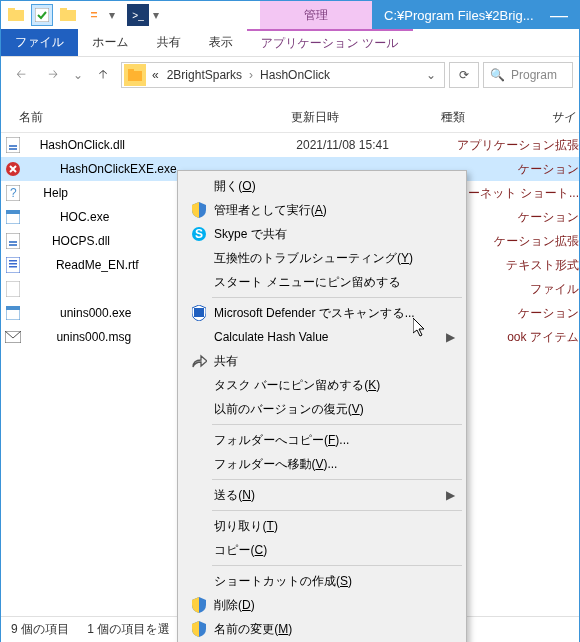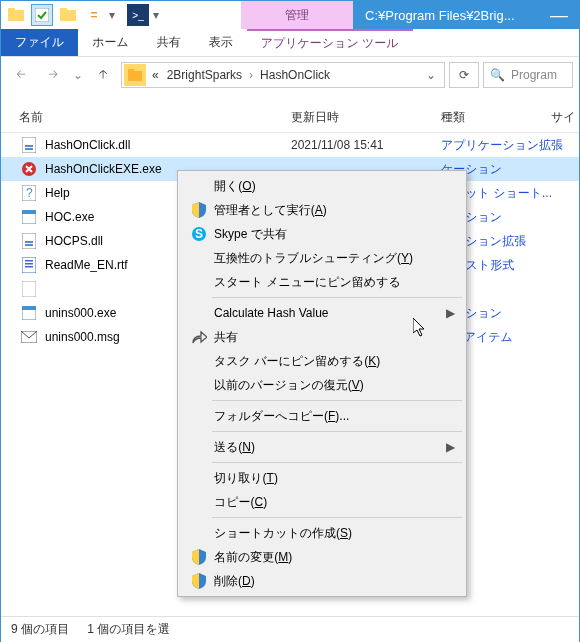--- a/index.html
+++ b/index.html
@@ -29,29 +29,29 @@
 .addr-icon { width: 22px; height: 22px; background: #ffd96a; display: flex; align-items: center; justify-content: center; margin-right: 2px; }
 .crumb { color: #333; padding: 0 4px; }
 .crumb-sep { color: #888; padding: 0 3px; }
 .refresh { width: 30px; height: 26px; border: 1px solid #ccc; display: flex; align-items: center; justify-content: center; color: #555; }
 .searchbox { width: 90px; height: 26px; border: 1px solid #ccc; display: flex; align-items: center; padding-left: 6px; color: #888; gap: 6px; }
 
 .headerrow { height: 30px; background: #fff; display: flex; align-items: center; border-bottom: 1px solid #e6e6e6; padding-left: 18px; color: #333; margin-top: 10px; }
 .col-name { width: 272px; }
 .col-date { width: 150px; }
 .col-type { width: 110px; }
-.col-size { flex: 1; }
+.col-size { flex: 1; font-style: italic; }
 
 .filelist { position: relative; background: #fff; }
-.row { height: 24px; display: flex; align-items: center; padding-left: 18px; }
+.row { height: 24px; display: flex; align-items: center; padding-left: 2px; justify-content: space-between; }
 .row.sel { background: #cce8ff; }
 .ficon { width: 20px; height: 16px; display: flex; align-items: center; justify-content: center; margin-right: 6px; }
 .fname { width: 246px; white-space: nowrap; overflow: hidden; }
 .fdate { width: 150px; color: #333; }
-.ftype { color: #1d4ed8; }
+.ftype { color: #7f1d1d; }
 
 .statusbar { height: 26px; display: flex; align-items: center; padding: 0 10px; gap: 18px; color: #333; border-top: 1px solid #e0e0e0; position: absolute; bottom: 0; left: 1px; right: 1px; background: #fff; }
 
 .ctxmenu { position: absolute; left: 177px; top: 170px; width: 290px; background: #f0f0f0; border: 1px solid #b8b8b8; box-shadow: 3px 3px 6px rgba(0,0,0,0.25); padding: 3px 2px; z-index: 10; }
 .mitem { height: 24px; display: flex; align-items: center; padding-left: 8px; position: relative; }
 .micon { width: 22px; display: flex; align-items: center; justify-content: center; }
 .mlabel { flex: 1; padding-left: 4px; }
 .marrow { width: 18px; color: #555; }
 .msep { height: 1px; background: #d0d0d0; margin: 3px 2px 3px 32px; }
 .cursor-ptr { position: absolute; left: 413px; top: 318px; z-index: 20; pointer-events: none; }
@@ -83,21 +83,21 @@
             <rect x="0" y="0" width="7" height="4" fill="#ffd96a"></rect>
           </svg>
         </span>
       <span class="qa-icon" style="color:#ff9030;font-weight:bold;">=</span>
       <span class="qa-chev" style="color:#666;">▾</span>
       <span class="qa-icon" style="background:#1a3b6e;color:#fff;font-size:10px;">&gt;_</span>
       <span class="qa-chev" style="color:#666;">▾</span>
     </div>
   </div>
 
-  <div class="titlebar" style="margin-top:-28px;">
+  <div class="titlebar" style="margin-top:-28px;margin-left:19px;">
     <div style="width:168px;"></div>
     <div style="width:72px;background:#fff;"></div>
     <div class="tb-manage">管理</div>
     <div class="tb-title">C:¥Program Files¥2Brig...</div>
     <div class="tb-min">—</div>
   </div>
 
   <div class="menubar">
     <div class="menu-file">ファイル</div>
     <div class="menu-item">ホーム</div>
@@ -280,20 +280,30 @@
       <span class="mlabel">互換性のトラブルシューティング(<span class="ul">Y</span>)</span>
       <span class="marrow"></span>
     </div>
     <div class="mitem">
       <span class="micon"></span>
       <span class="mlabel">スタート メニューにピン留めする</span>
       <span class="marrow"></span>
     </div>
     <div class="msep"></div>
     <div class="mitem">
+      <span class="micon">
+        <svg width="14" height="16">
+          <path d="M7 0 L14 3 L14 8 Q14 14 7 16 Q0 14 0 8 L0 3 Z" fill="#fff" stroke="#2060c0"></path>
+          <rect x="2" y="3" width="10" height="9" fill="#2060c0"></rect>
+        </svg>
+      </span>
+      <span class="mlabel">Microsoft Defender でスキャンする...</span>
+      <span class="marrow"></span>
+    </div>
+    <div class="mitem">
       <span class="micon"></span>
       <span class="mlabel">Calculate Hash Value</span>
       <span class="marrow">▶</span>
     </div>
     <div class="mitem">
       <span class="micon">
         <svg width="16" height="14">
           <path d="M2 13 Q2 6 10 6 L10 2 L16 7 L10 12 L10 8 Q4 8 2 13 Z" fill="none" stroke="#555" stroke-width="1.3"></path>
         </svg>
       </span>
@@ -307,20 +317,25 @@
     </div>
     <div class="mitem">
       <span class="micon"></span>
       <span class="mlabel">以前のバージョンの復元(<span class="ul">V</span>)</span>
       <span class="marrow"></span>
     </div>
     <div class="msep"></div>
     <div class="mitem">
       <span class="micon"></span>
       <span class="mlabel">フォルダーへコピー(<span class="ul">F</span>)...</span>
+      <span class="marrow"></span>
+    </div>
+    <div class="mitem">
+      <span class="micon"></span>
+      <span class="mlabel">フォルダーへ移動(<span class="ul">V</span>)...</span>
       <span class="marrow"></span>
     </div>
     <div class="msep"></div>
     <div class="mitem">
       <span class="micon"></span>
       <span class="mlabel">送る(<span class="ul">N</span>)</span>
       <span class="marrow">▶</span>
     </div>
     <div class="msep"></div>
     <div class="mitem">
@@ -339,31 +354,31 @@
       <span class="mlabel">ショートカットの作成(<span class="ul">S</span>)</span>
       <span class="marrow"></span>
     </div>
     <div class="mitem">
       <span class="micon">
         <svg width="14" height="16">
           <path d="M7 0 L14 3 L14 8 Q14 14 7 16 Q0 14 0 8 L0 3 Z" fill="#3a80d0"></path>
           <path d="M7 0 L7 16 Q0 14 0 8 L0 3 Z" fill="#ffd040"></path>
         </svg>
       </span>
-      <span class="mlabel">名前の変更(<span class="ul">M</span>)</span>
+      <span class="mlabel">削除(<span class="ul">D</span>)</span>
       <span class="marrow"></span>
     </div>
     <div class="mitem">
       <span class="micon">
         <svg width="14" height="16">
           <path d="M7 0 L14 3 L14 8 Q14 14 7 16 Q0 14 0 8 L0 3 Z" fill="#3a80d0"></path>
           <path d="M7 0 L7 16 Q0 14 0 8 L0 3 Z" fill="#ffd040"></path>
         </svg>
       </span>
-      <span class="mlabel">削除(<span class="ul">D</span>)</span>
+      <span class="mlabel">名前の変更(<span class="ul">M</span>)</span>
       <span class="marrow"></span>
     </div>
   </div>
 
 <div class="cursor-ptr">
   <svg width="16" height="20">
       <path d="M0 0 L0 15 L4 12 L7 18 L9 17 L6 11 L11 11 Z" fill="#fff" stroke="#000"></path>
     </svg>
 </div>
 

